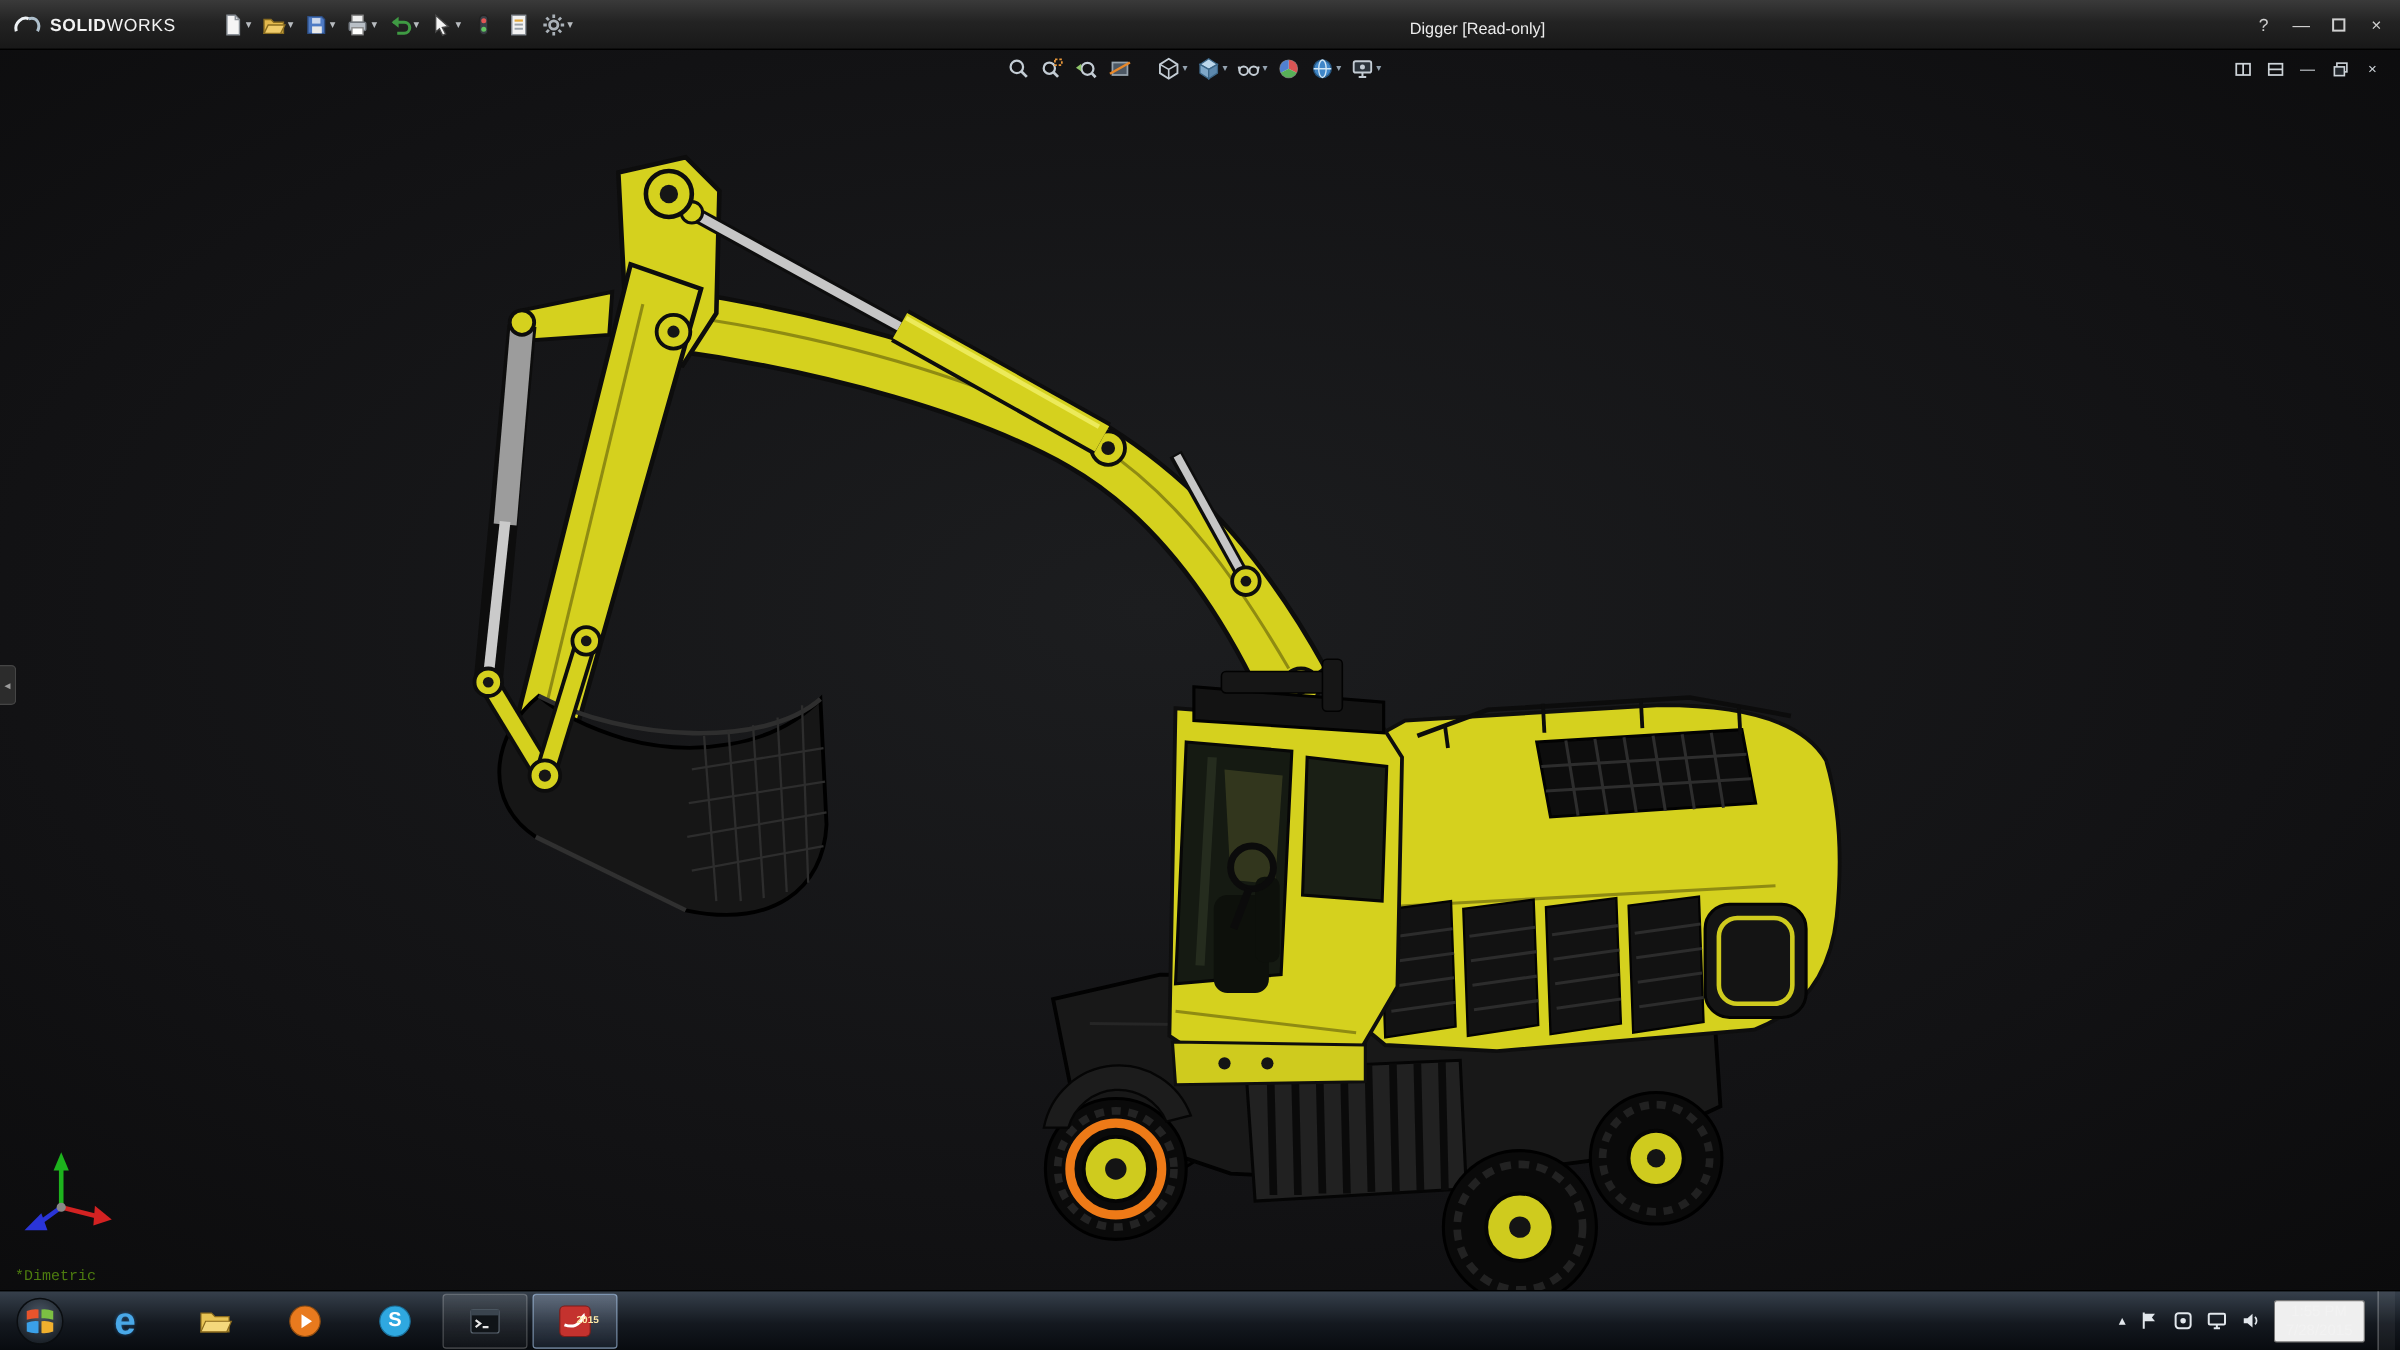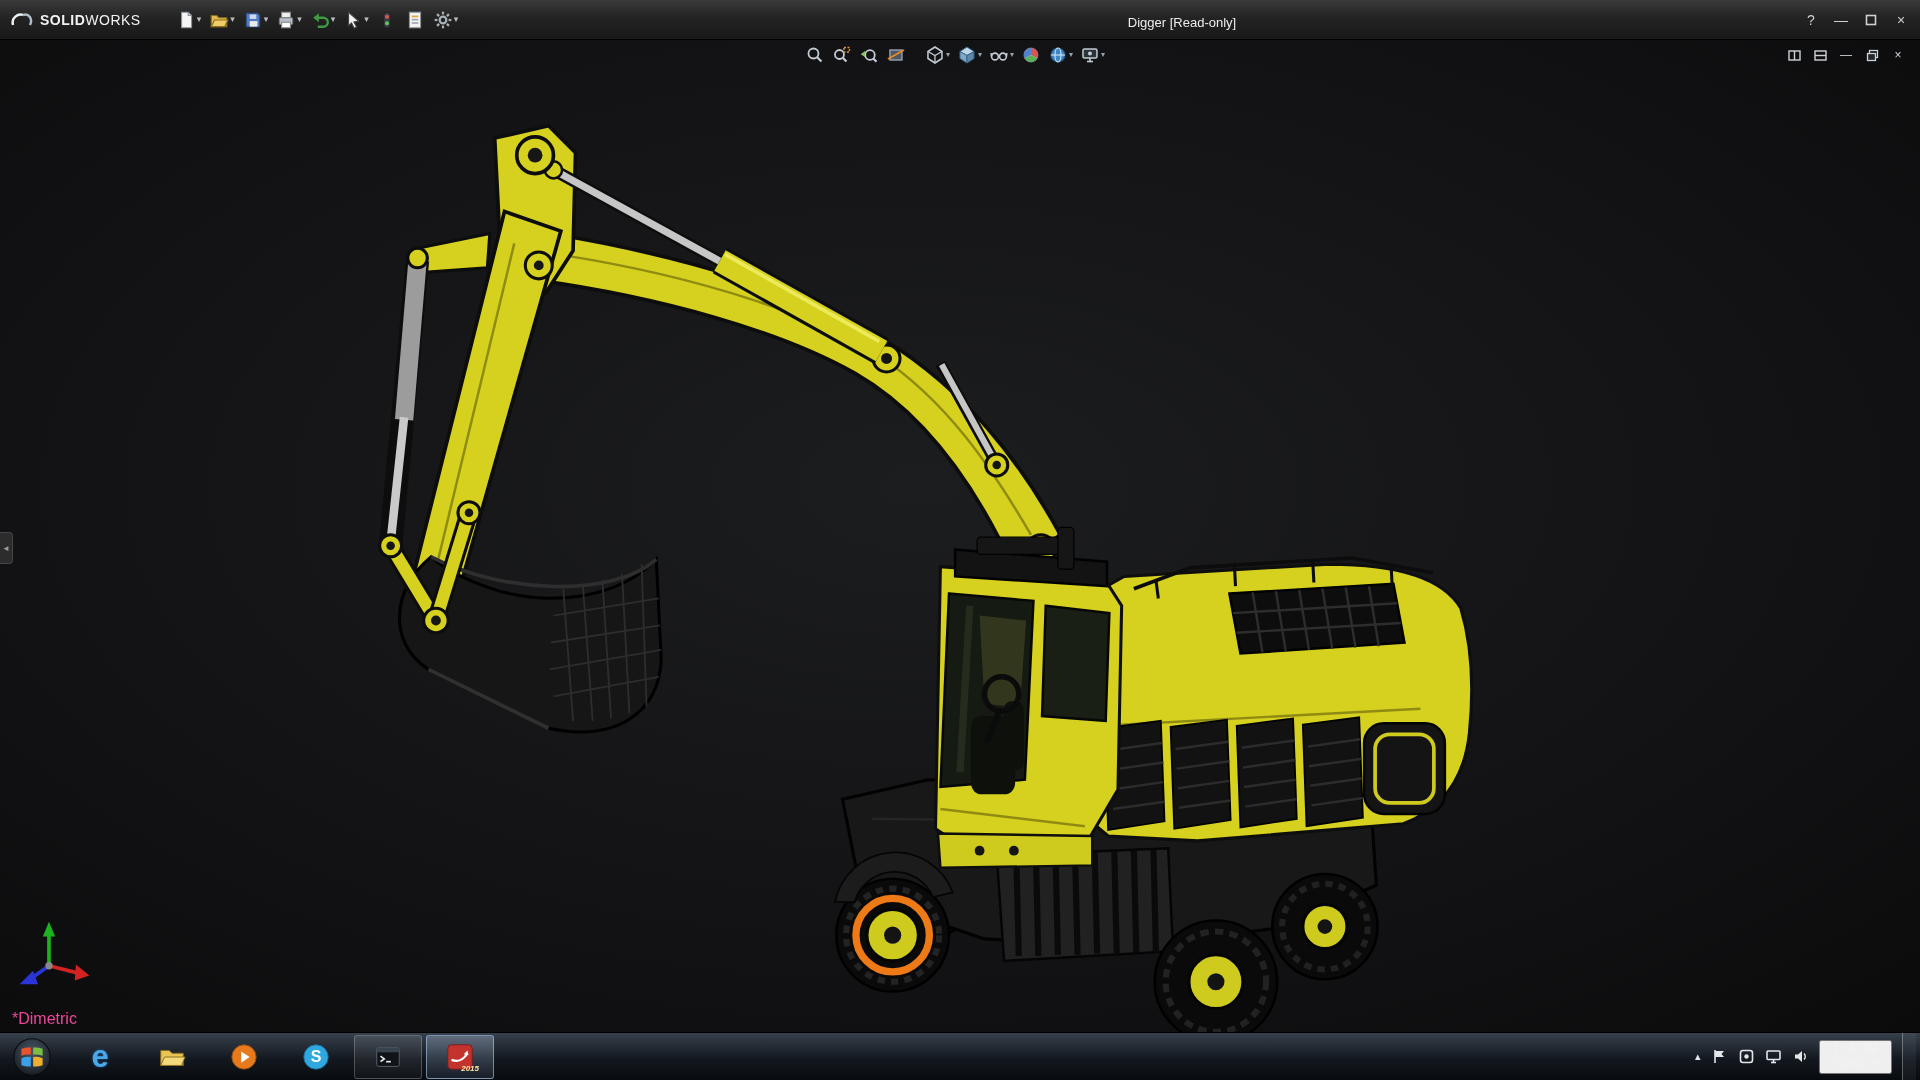--- a/index.html
+++ b/index.html
@@ -42,39 +42,39 @@
   
   .doc-controls { position:absolute; right:12px; top:6px; display:flex; gap:6px; }
   .doc-btn { width:20px; height:18px; background:transparent; border:none; color:#cdd3d8;
     display:flex; align-items:center; justify-content:center; font-size:12px; }
   .doc-btn svg { width:13px; height:13px; }
 
   .collapse-tab { position:absolute; left:0; top:492px; width:13px; height:32px;
     background:#2c2c2c; border:1px solid #454545; border-left:none; border-radius:0 4px 4px 0;
     color:#9c9c9c; font-size:8px; display:flex; align-items:center; justify-content:center; }
 
-  .orientation-label { position:absolute; left:12px; bottom:4px; font-size:16px; color:#ec4899; }
+  .orientation-label { position:absolute; left:12px; bottom:4px; font-size:12px; color:#4d7c0f;font-family:Liberation Mono, monospace; }
 
   
   .taskbar { position:absolute; left:0; top:1032px; width:1920px; height:48px;
     background:linear-gradient(rgba(56,66,78,.97), rgba(20,25,32,.98) 55%, rgba(8,11,15,.99));
     border-top:1px solid #000; display:flex; align-items:center; }
   .start-btn { width:64px; height:48px; background:transparent; border:none;
     display:flex; align-items:center; justify-content:center; }
   .start-btn svg { width:40px; height:40px; }
   .app-btn { width:68px; height:44px; margin:0 2px; background:transparent; border:1px solid transparent;
     border-radius:3px; display:flex; align-items:center; justify-content:center; position:relative; }
   .app-btn.running { border:1px solid rgba(255,255,255,.22);
     background:linear-gradient(rgba(255,255,255,.10), rgba(255,255,255,.03)); }
   .app-btn.active { border:1px solid rgba(170,200,235,.6);
     background:linear-gradient(rgba(200,220,250,.30), rgba(110,140,185,.14)); }
   .app-btn svg { width:30px; height:30px; }
   .ie-e { font-size:31px; font-weight:bold; color:#49a8e8; line-height:1;
     text-shadow:0 0 3px rgba(40,130,210,.6); }
-  .sw-badge { position:absolute; right:14px; bottom:5px; font-size:8px; color:#ffe9a8; font-weight:bold;font-style:italic; }
+  .sw-badge { position:absolute; right:14px; bottom:18px; font-size:8px; color:#ffe9a8; font-weight:bold; }
   .tray { margin-left:auto; display:flex; align-items:center; gap:10px; padding-right:4px; height:100%; }
   .tray-btn { background:transparent; border:none; color:#e2e7ec; font-size:11px;
     display:flex; align-items:center; justify-content:center; }
   .tray-btn svg { width:17px; height:17px; }
   .clock { text-align:center; color:#f2f2f2; font-size:12px; line-height:1.25; padding:0 8px; }
   .show-desktop { width:14px; height:48px; background:rgba(255,255,255,.05);
     border:none; border-left:1px solid rgba(255,255,255,.3); }
 </style>
 </head>
 <body>

